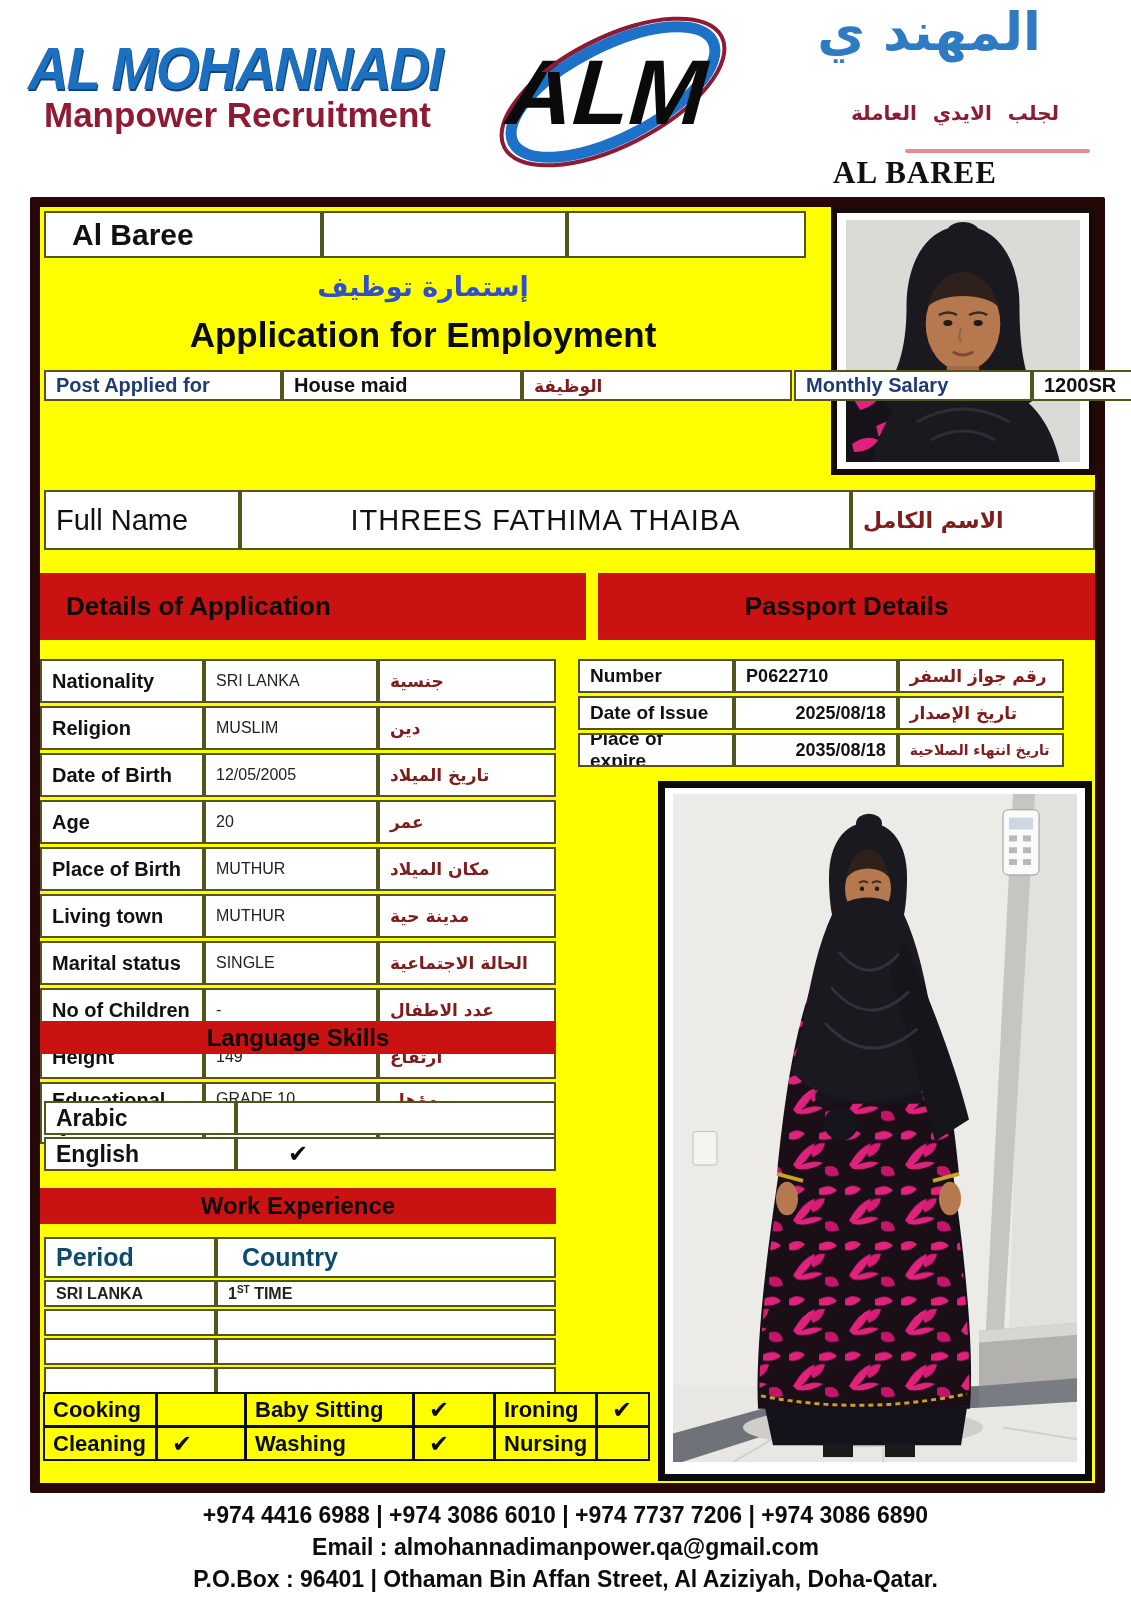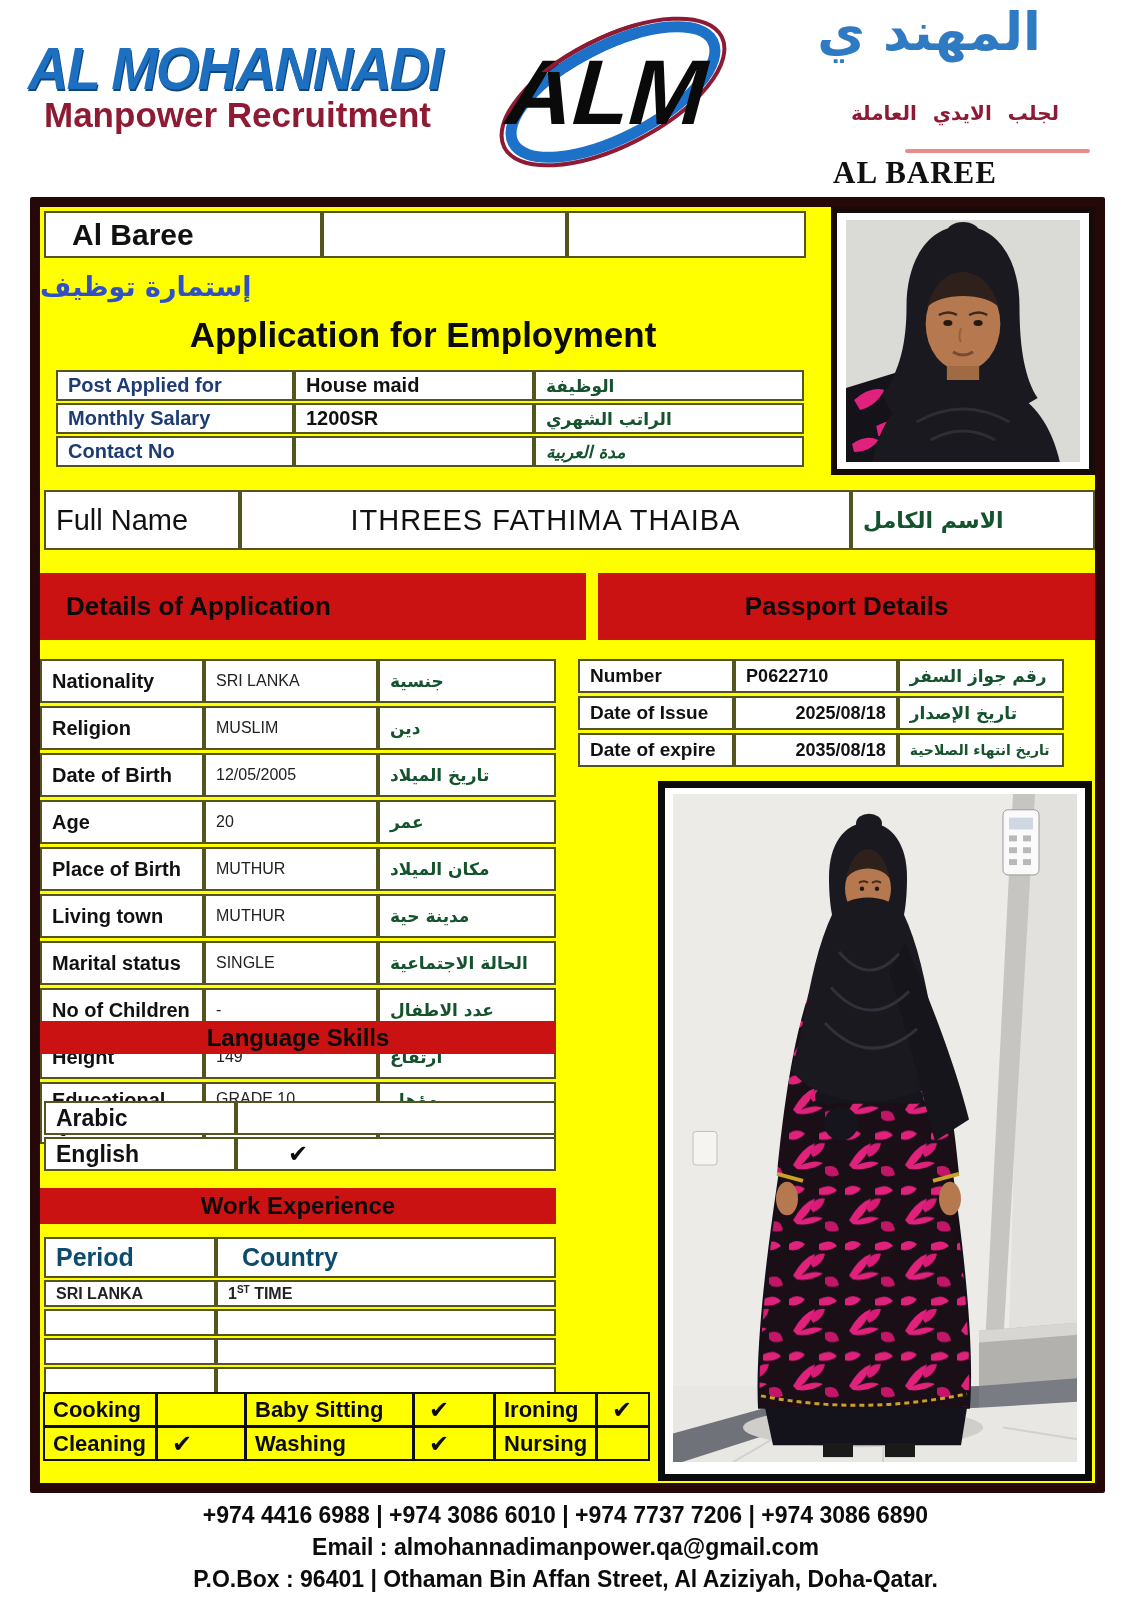--- a/index.html
+++ b/index.html
@@ -22,30 +22,30 @@
   
   .form { position:absolute; left:30px; top:197px; width:1075px; height:1296px; background:#ffff00;
     border:10px solid #260808; border-radius:2px; }
 
   
   .trow { display:flex; }
   .cell { background:#fff; border:2px solid #54541e; display:flex; align-items:center; padding:0 10px; overflow:hidden; }
   .lblB { color:#1e3c74; font-weight:700; font-size:20px; }
   .blk  { color:#111; font-weight:700; font-size:20px; }
   .val  { color:#222; font-weight:400; font-size:16px; }
-  .ar   { font-family:"DejaVu Sans", sans-serif; font-weight:700; direction:rtl; justify-content:flex-start; font-size:17px; color:#14532d; }
+  .ar   { font-family:"DejaVu Sans", sans-serif; font-weight:700; direction:rtl; justify-content:flex-start; font-size:17px; color:#7f1d1d; }
   .tr-end { justify-content:flex-end; }
 
   .office-row { position:absolute; left:4px; top:4px; width:762px; height:47px; }
   .office-row .cell { height:100%; }
-  .title-ar { position:absolute; left:0; top:64px; width:766px; text-align:left; font-size:27px; font-weight:700;
+  .title-ar { position:absolute; left:0; top:64px; width:766px; text-align:center; font-size:27px; font-weight:700;
     color:#2f50c8; font-family:"DejaVu Sans", sans-serif; direction:rtl; }
   .title-en { position:absolute; left:0; top:108px; width:766px; text-align:center; font-size:35px; font-weight:800; color:#0b0b0b; }
 
-  .top-table { position:absolute; left:4px; top:163px; width:748px; display:flex; flex-direction:column; gap:2px;margin-left:12px; }
+  .top-table { position:absolute; left:4px; top:163px; width:748px; display:flex; flex-direction:row; gap:2px; }
   .top-table .trow { height:31px; }
 
   .fullname-row { position:absolute; left:4px; top:283px; width:1051px; height:60px; }
   .fullname-row .cell { height:100%; }
   .fn-lbl { font-size:29px; font-weight:400; color:#111; }
   .fn-val { font-size:29px; font-weight:400; color:#111; letter-spacing:1px; }
 
   .redbar { position:absolute; height:67px; background:#cb1212; color:#0b0b0b; font-weight:800; font-size:26px;
     display:flex; align-items:center; top:366px;text-align:right; }
   .redbar.left { left:0; width:546px; padding-left:26px; }
@@ -354,21 +354,21 @@
           </div>
         <div class="cell c2 tr-end">
             <span class="blk" style="font-size:18px;">2025/08/18</span>
           </div>
         <div class="cell c3 ar tr-end">
             <span>تاريخ الإصدار</span>
           </div>
       </div>
       <div class="trow">
         <div class="cell c1">
-            <span class="blk" style="font-size:19px;">Date of expire</span>
+            <span class="blk" style="font-size:19px;">Place of expire</span>
           </div>
         <div class="cell c2 tr-end">
             <span class="blk" style="font-size:18px;">2035/08/18</span>
           </div>
         <div class="cell c3 ar tr-end" style="font-size:14px;">
             <span>تاريخ انتهاء الصلاحية</span>
           </div>
       </div>
     </div>
 

